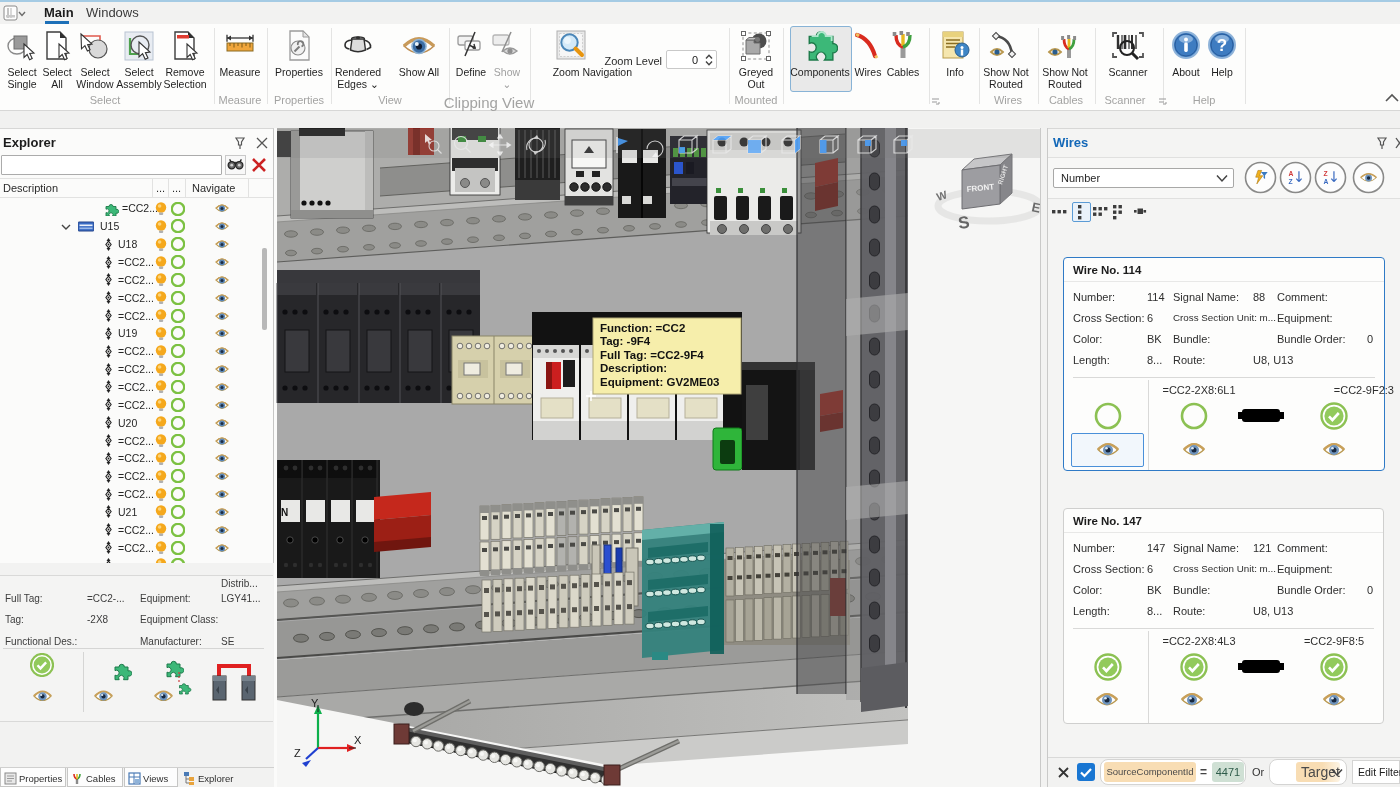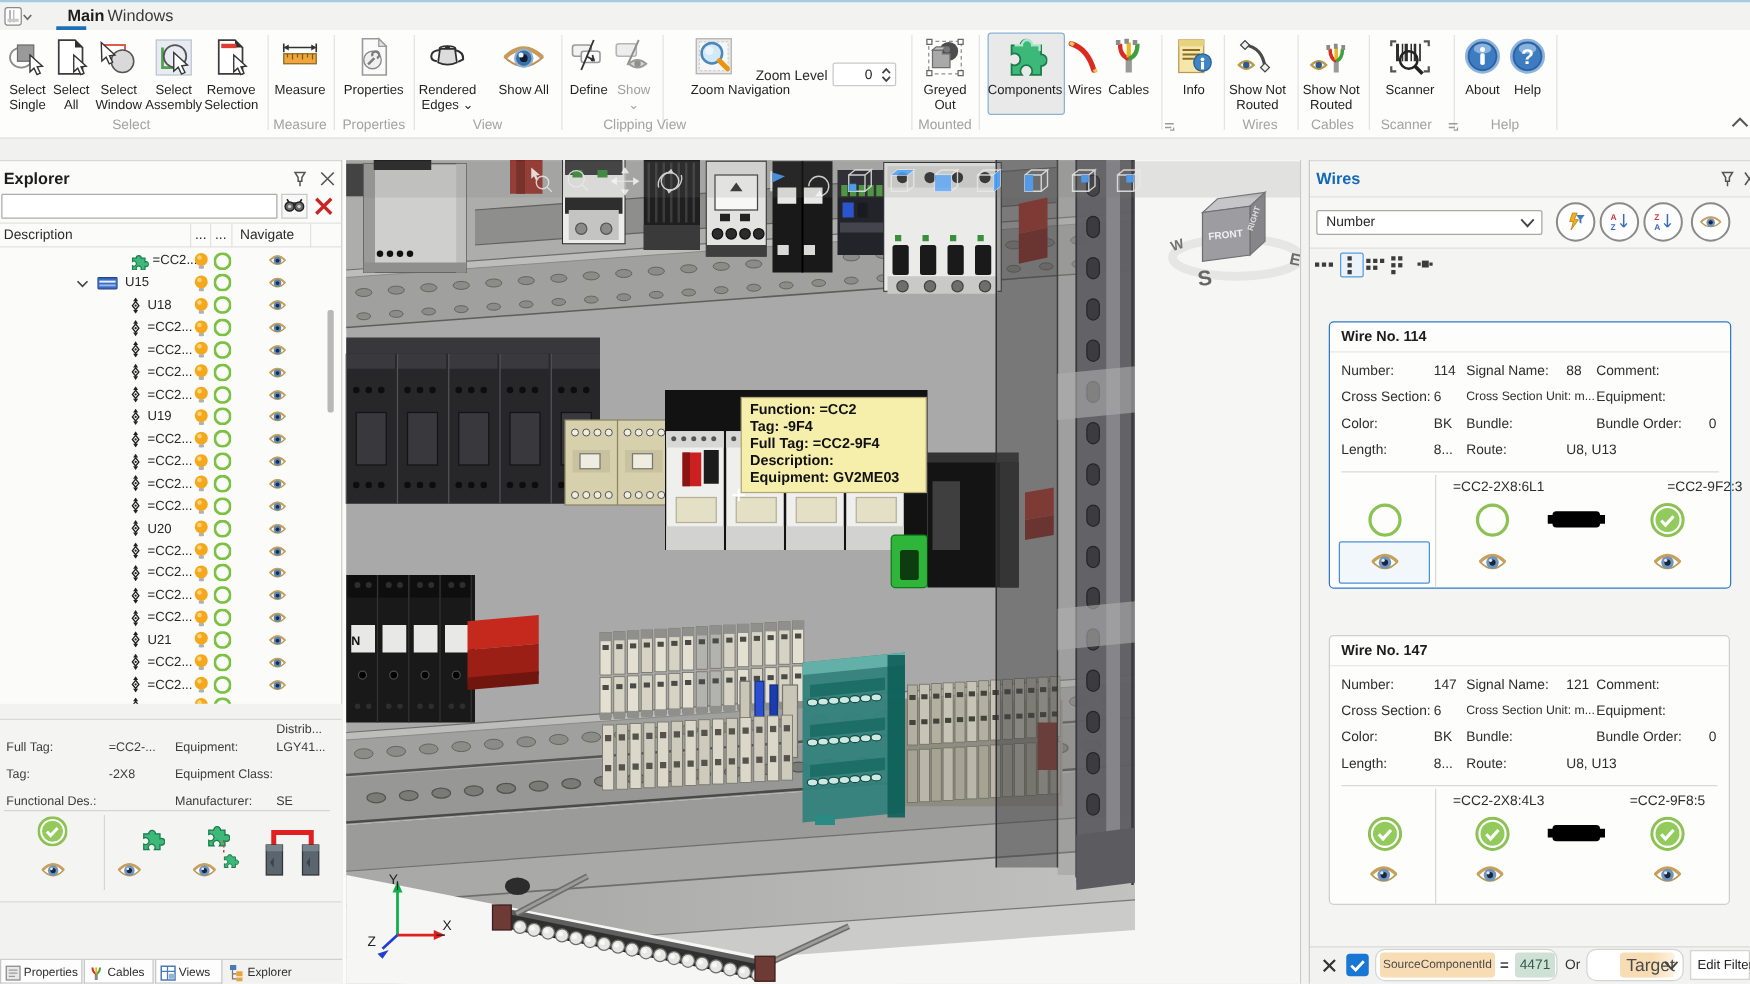--- a/index.html
+++ b/index.html
@@ -11,42 +11,42 @@
 
 <div class="abs" style="left:0;top:0;width:1400px;height:2px;background:#a5cbe4"></div>
 <div class="abs" style="left:0;top:2px;width:1400px;height:22px;background:#f2f2f1"></div>
 <svg class="abs" style="left:0;top:2px" width="200" height="22">
  <rect x="4" y="4" width="13" height="14" rx="2" fill="#fdfdfd" stroke="#8a8a8a"></rect>
  <line x1="8" y1="6" x2="8" y2="16" stroke="#8a8a8a"></line>
  <line x1="11" y1="6" x2="11" y2="16" stroke="#b5b5b5"></line>
  <rect x="6" y="13" width="9" height="2.5" fill="#c9c9c9"></rect>
  <path d="M19 10 l3 3.4 3-3.4" fill="none" stroke="#6b6b6b" stroke-width="1.4"></path>
 </svg>
-<div class="abs" style="left:54px;top:5px;width:26px;text-align:center;font-size:13px;font-weight:bold;color:#1c1c1c">Main</div>
+<div class="abs" style="left:44px;top:5px;width:26px;text-align:center;font-size:13px;font-weight:bold;color:#1c1c1c">Main</div>
 <div class="abs" style="left:45px;top:21px;width:24px;height:3px;background:#1d70b8"></div>
 <div class="abs" style="left:86px;top:5px;font-size:13px;color:#3a3a3a">Windows</div>
 <div class="abs" style="left:0;top:24px;width:1400px;height:87px;background:#fdfdfc;border-bottom:1px solid #d7d7d6"></div>
 <div class="abs" style="left:214px;top:28px;width:1px;height:76px;background:#e4e4e3"></div>
 <div class="abs" style="left:267px;top:28px;width:1px;height:76px;background:#e4e4e3"></div>
 <div class="abs" style="left:331px;top:28px;width:1px;height:76px;background:#e4e4e3"></div>
 <div class="abs" style="left:449px;top:28px;width:1px;height:76px;background:#e4e4e3"></div>
 <div class="abs" style="left:530px;top:28px;width:1px;height:76px;background:#e4e4e3"></div>
 <div class="abs" style="left:729px;top:28px;width:1px;height:76px;background:#e4e4e3"></div>
 <div class="abs" style="left:783px;top:28px;width:1px;height:76px;background:#e4e4e3"></div>
 <div class="abs" style="left:929px;top:28px;width:1px;height:76px;background:#e4e4e3"></div>
 <div class="abs" style="left:979px;top:28px;width:1px;height:76px;background:#e4e4e3"></div>
 <div class="abs" style="left:1038px;top:28px;width:1px;height:76px;background:#e4e4e3"></div>
 <div class="abs" style="left:1095px;top:28px;width:1px;height:76px;background:#e4e4e3"></div>
 <div class="abs" style="left:1163px;top:28px;width:1px;height:76px;background:#e4e4e3"></div>
 <div class="abs" style="left:1245px;top:28px;width:1px;height:76px;background:#e4e4e3"></div>
 <div class="abs" style="left:45px;top:94px;width:120px;text-align:center;font-size:11px;color:#a3a3a2">Select</div>
 <div class="abs" style="left:180px;top:94px;width:120px;text-align:center;font-size:11px;color:#a3a3a2">Measure</div>
 <div class="abs" style="left:239px;top:94px;width:120px;text-align:center;font-size:11px;color:#a3a3a2">Properties</div>
 <div class="abs" style="left:330px;top:94px;width:120px;text-align:center;font-size:11px;color:#a3a3a2">View</div>
-<div class="abs" style="left:429px;top:94px;width:120px;text-align:right;font-size:11px;color:#a3a3a2">Clipping View</div>
+<div class="abs" style="left:429px;top:94px;width:120px;text-align:center;font-size:15px;color:#a3a3a2">Clipping View</div>
 <div class="abs" style="left:696px;top:94px;width:120px;text-align:center;font-size:11px;color:#a3a3a2">Mounted</div>
 <div class="abs" style="left:948px;top:94px;width:120px;text-align:center;font-size:11px;color:#a3a3a2">Wires</div>
 <div class="abs" style="left:1006px;top:94px;width:120px;text-align:center;font-size:11px;color:#a3a3a2">Cables</div>
 <div class="abs" style="left:1065px;top:94px;width:120px;text-align:center;font-size:11px;color:#a3a3a2">Scanner</div>
 <div class="abs" style="left:1144px;top:94px;width:120px;text-align:center;font-size:11px;color:#a3a3a2">Help</div>
 <svg class="abs" style="left:931px;top:97px" width="10" height="9">
       <path d="M1 2h7M1 5h5" stroke="#9a9a9a" stroke-width="1.2"></path>
       <path d="M5 7l3 0 0 -2" fill="none" stroke="#9a9a9a"></path>
     </svg>
 <svg class="abs" style="left:1158px;top:97px" width="10" height="9">

